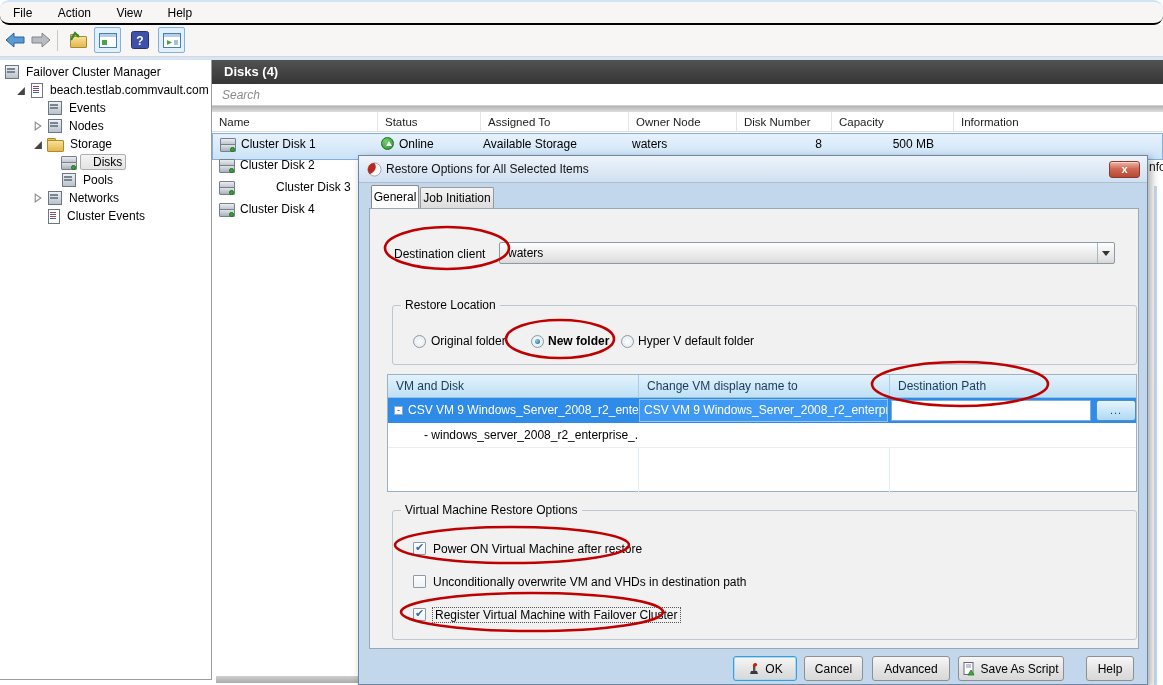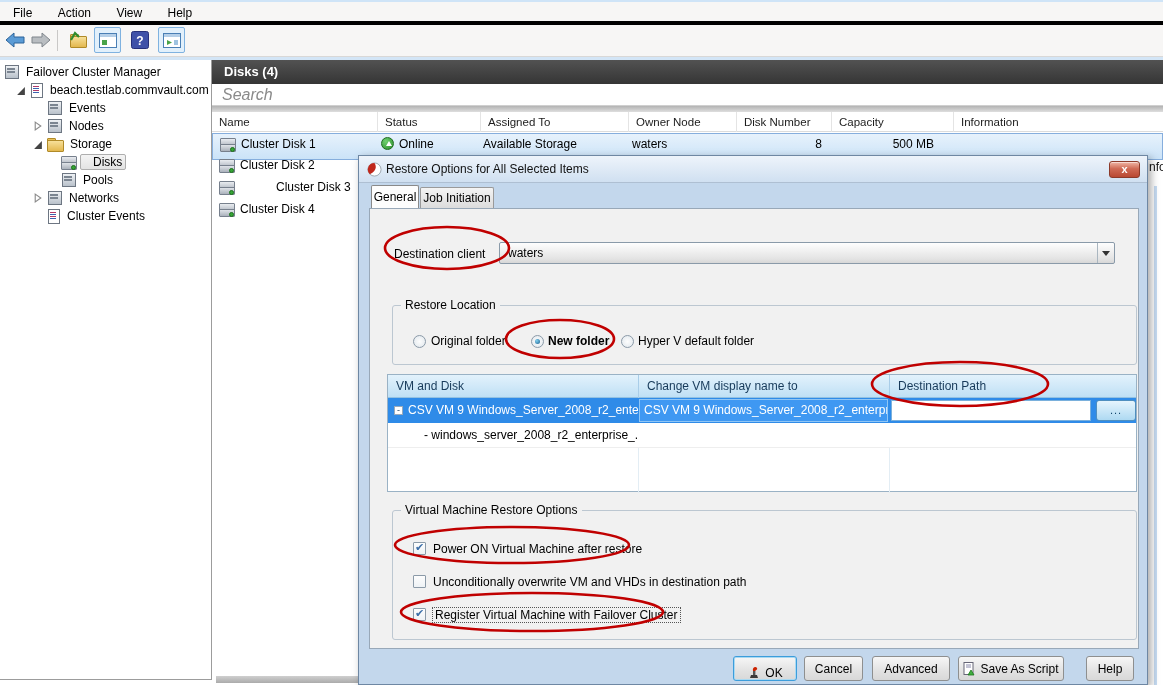--- a/index.html
+++ b/index.html
@@ -2,21 +2,21 @@
 <html><head>
 <meta charset="utf-8">
 <style>
   * { margin:0; padding:0; box-sizing:border-box; }
   html,body { background:#fff; }
   body { font-family:"Liberation Sans","DejaVu Sans",sans-serif; font-size:12px; color:#000; }
   #screen { position:relative; width:1163px; height:685px; overflow:hidden; background:#fff; }
 
   
   .menubar { position:absolute; left:0; top:0; width:1163px; height:25px;
-             background:#f7f6f5; border-top:2px solid #cfe4f7; border-bottom:4px solid #000000; }
+             background:#f7f6f5; border-top:2px solid #cfe4f7; border-bottom:2px solid #000000;border-radius:9px; }
   .menubar .mitem { display:inline-block; padding:4px 11px 0 11px; height:23px; cursor:default; }
   .toolbar { position:absolute; left:0; top:25px; width:1163px; height:32px;
              background:#f7f6f5; border-bottom:1px solid #d9d8d7; }
   .tbtn { position:absolute; top:3px; width:24px; height:24px; display:flex; align-items:center; justify-content:center; }
   .tbtn.toggled { width:27px; height:26px; top:2px; border:1px solid #7fb2e0; background:#e2f0fb; border-radius:2px; }
   .tsep { position:absolute; left:57px; top:5px; width:1px; height:21px; background:#c9c8c7; }
   .bluegap { position:absolute; left:0; top:57px; width:1163px; height:3px; background:#d3e5f6; }
 
   
   .treepane { position:absolute; left:0; top:60px; width:212px; height:620px;
@@ -27,21 +27,21 @@
   .tree-ico { display:inline-block; width:16px; height:15px; margin-right:4px; position:relative; flex:none; }
   .arrow { position:absolute; width:10px; height:10px; }
 
   
   .paneltitle { position:absolute; left:212px; top:60px; width:951px; height:24px;
                 background:linear-gradient(#525252,#353535); color:#fff; font-weight:bold;
                 font-size:13px; line-height:24px; padding-left:12px; }
   .searchrow { position:absolute; left:212px; top:84px; width:951px; height:22px; background:#fff;
                border-bottom:1px solid #cfcfcf; }
   .searchrow input { width:100%; height:100%; border:none; outline:none; padding-left:10px;
-                     font-style:italic; font-size:16px; color:#4c1d95; background:transparent;
+                     font-style:italic; font-size:12px; color:#4c1d95; background:transparent;
                      font-family:inherit; }
   .searchrow input::placeholder { color:#8a8a8a; font-style:italic; }
   .grayband { position:absolute; left:212px; top:106px; width:951px; height:6px;
               background:linear-gradient(#b3b3b3,#dedede); }
   .listhdr { position:absolute; left:212px; top:112px; width:951px; height:20px; background:#fff;
              border-bottom:1px solid #dcdcdc; font-size:11.5px; color:#1c1c1c; }
   .hcell { position:absolute; top:0; height:20px; line-height:20px; padding-left:7px;
            border-left:1px solid #e4e4e4; overflow:hidden; }
   .hcell:first-child { border-left:none; }
   .listarea { position:absolute; left:212px; top:132px; width:951px; height:548px; background:#fff; }
@@ -148,21 +148,21 @@
   .checkbox { position:absolute; width:13px; height:13px; background:linear-gradient(#fdfdfd,#eef2f5);
               border:1px solid #8b9aa8; border-radius:1px; }
   .checkbox.on::after { content:"\2714"; position:absolute; left:1px; top:-2px; font-size:11px;
               color:#3d6fa8; }
   .cblabel { position:absolute; font-size:12px; white-space:nowrap; }
   .cblabel.focus { outline:1px dotted #555; padding:0 2px; }
 
   .btn { position:absolute; height:25px; background:linear-gradient(#f7f7f7,#e2e2e2 60%,#d8d8d8);
          border:1px solid #8e8f8f; border-radius:3px; font-size:12px; font-family:inherit;
          display:flex; align-items:center; justify-content:center; gap:4px; color:#000; }
-  .btn.default { border:1px solid #3c9ddb; box-shadow:0 0 0 1px #a9d9f2 inset;align-items:flex-end; }
+  .btn.default { border:1px solid #3c9ddb; box-shadow:0 0 0 1px #a9d9f2 inset; }
 
   .annotations { position:absolute; left:0; top:0; width:1163px; height:685px; pointer-events:none; z-index:60; }
 
   .online-ico { display:inline-block; width:13px; height:13px; border-radius:50%;
                 background:radial-gradient(circle at 35% 30%, #6fcf6f, #2c8f2c); border:1px solid #1e6b1e;
                 position:relative; vertical-align:-2px; margin-right:5px; }
   .online-ico::after { content:""; position:absolute; left:3.5px; top:3px; width:0; height:0;
                 border-left:3px solid transparent; border-right:3px solid transparent;
                 border-bottom:5px solid #fff; }
 </style>

